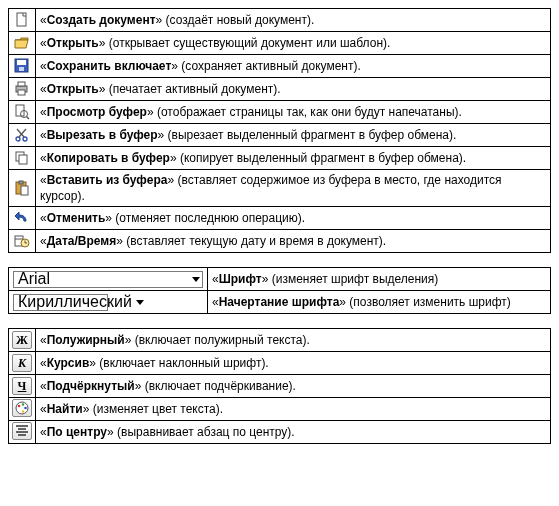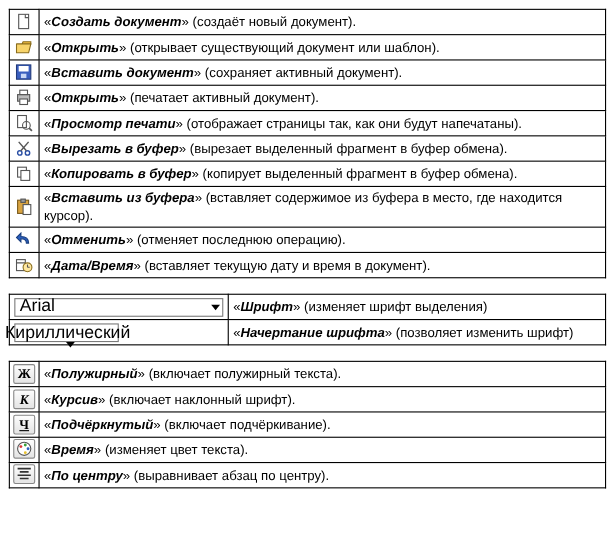--- a/index.html
+++ b/index.html
@@ -28,21 +28,20 @@
     width: 26px;
     text-align: center;
     padding: 0;
   }
   td.icon-cell svg, td.icon-cell .iconbox {
     display: inline-block;
     vertical-align: middle;
   }
   .term {
     font-weight: bold;
-    font-style: italic;
   }
   .desc {
     font-style: normal;
   }
   
   table.t2 td.ctrl-cell {
     width: 190px;
     padding: 1px 4px;
   }
   .dropdown {
@@ -57,21 +56,21 @@
   }
   .dropdown .val { flex: 1; }
   .dropdown .arrow {
     width: 0; height: 0;
     border-left: 4px solid transparent;
     border-right: 4px solid transparent;
     border-top: 5px solid #000;
     margin-left: 4px;
   }
   .dd-small { width: 46px; }
-  .dd-medium { width: 95px; flex-direction: column; }
+  .dd-medium { width: 95px; }
   .dd-full { width: 100%; }
   
   
   .btn {
     width: 20px; height: 18px;
     border: 1px solid #888;
     border-radius: 2px;
     background: linear-gradient(#fdfdfd,#e4e4e4);
     display: inline-flex;
     align-items: center;
@@ -98,33 +97,33 @@
       <tr>
         <td class="icon-cell"><span><svg width="16" height="16" viewBox="0 0 16 16">
               <use href="#i-open"></use>
             </svg></span></td>
         <td><span>«</span><span class="term">Открыть</span><span>»</span> <span class="desc">(открывает существующий документ или шаблон).</span></td>
       </tr>
       <tr>
         <td class="icon-cell"><span><svg width="16" height="16" viewBox="0 0 16 16">
               <use href="#i-save"></use>
             </svg></span></td>
-        <td><span>«</span><span class="term">Вставить документ</span><span>»</span> <span class="desc">(сохраняет активный документ).</span></td>
+        <td><span>«</span><span class="term">Сохранить включает</span><span>»</span> <span class="desc">(сохраняет активный документ).</span></td>
       </tr>
       <tr>
         <td class="icon-cell"><span><svg width="16" height="16" viewBox="0 0 16 16">
               <use href="#i-print"></use>
             </svg></span></td>
         <td><span>«</span><span class="term">Открыть</span><span>»</span> <span class="desc">(печатает активный документ).</span></td>
       </tr>
       <tr>
         <td class="icon-cell"><span><svg width="16" height="16" viewBox="0 0 16 16">
               <use href="#i-preview"></use>
             </svg></span></td>
-        <td><span>«</span><span class="term">Просмотр печати</span><span>»</span> <span class="desc">(отображает страницы так, как они будут напечатаны).</span></td>
+        <td><span>«</span><span class="term">Просмотр буфер</span><span>»</span> <span class="desc">(отображает страницы так, как они будут напечатаны).</span></td>
       </tr>
       <tr>
         <td class="icon-cell"><span><svg width="16" height="16" viewBox="0 0 16 16">
               <use href="#i-cut"></use>
             </svg></span></td>
         <td><span>«</span><span class="term">Вырезать в буфер</span><span>»</span> <span class="desc">(вырезает выделенный фрагмент в буфер обмена).</span></td>
       </tr>
       <tr>
         <td class="icon-cell"><span><svg width="16" height="16" viewBox="0 0 16 16">
               <use href="#i-copy"></use>
@@ -188,21 +187,21 @@
       <tr>
         <td class="icon-cell"><span class="btn under">Ч</span></td>
         <td><span>«</span><span class="term">Подчёркнутый</span><span>»</span> <span class="desc">(включает подчёркивание).</span></td>
       </tr>
       <tr>
         <td class="icon-cell"><span class="btn">
             <svg width="16" height="16" viewBox="0 0 16 16">
               <use href="#i-color"></use>
             </svg>
           </span></td>
-        <td><span>«</span><span class="term">Время</span><span>»</span> <span class="desc">(изменяет цвет текста).</span></td>
+        <td><span>«</span><span class="term">Найти</span><span>»</span> <span class="desc">(изменяет цвет текста).</span></td>
       </tr>
       <tr>
         <td class="icon-cell"><span class="btn">
             <svg width="16" height="16" viewBox="0 0 16 16">
               <use href="#i-ac"></use>
             </svg>
           </span></td>
         <td><span>«</span><span class="term">По центру</span><span>»</span> <span class="desc">(выравнивает абзац по центру).</span></td>
       </tr>
     </tbody>

